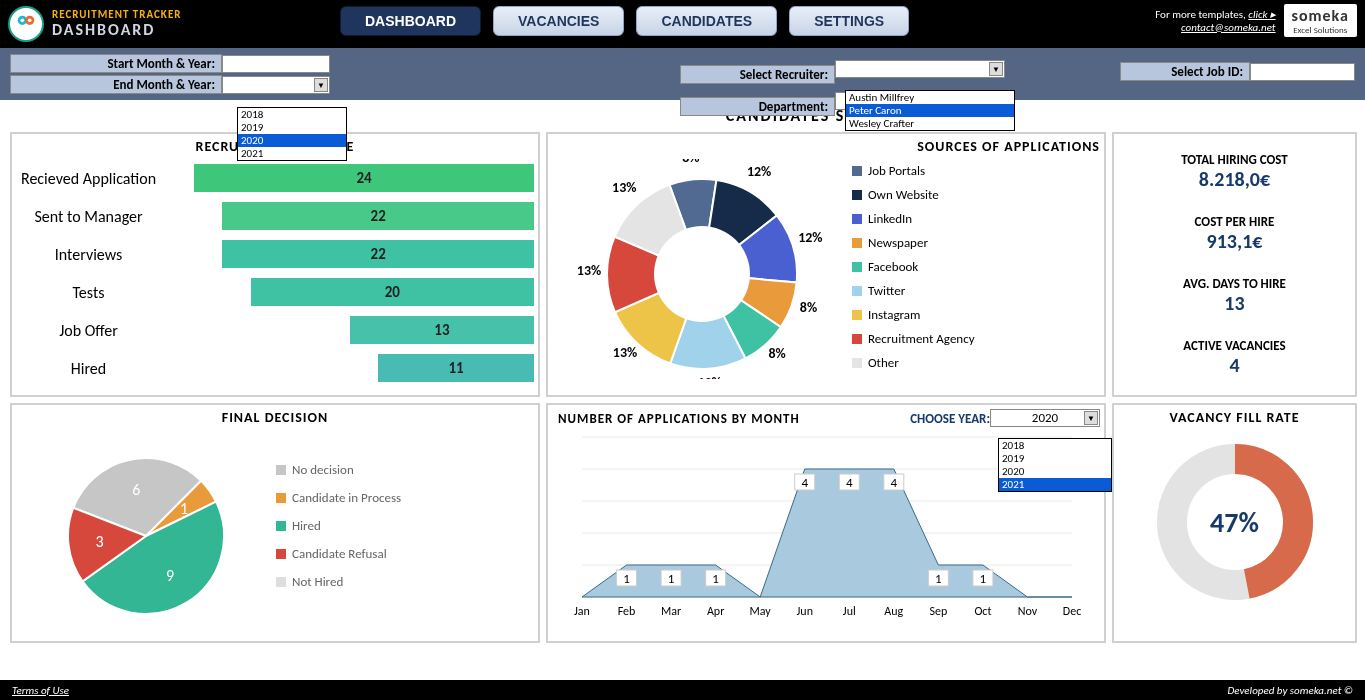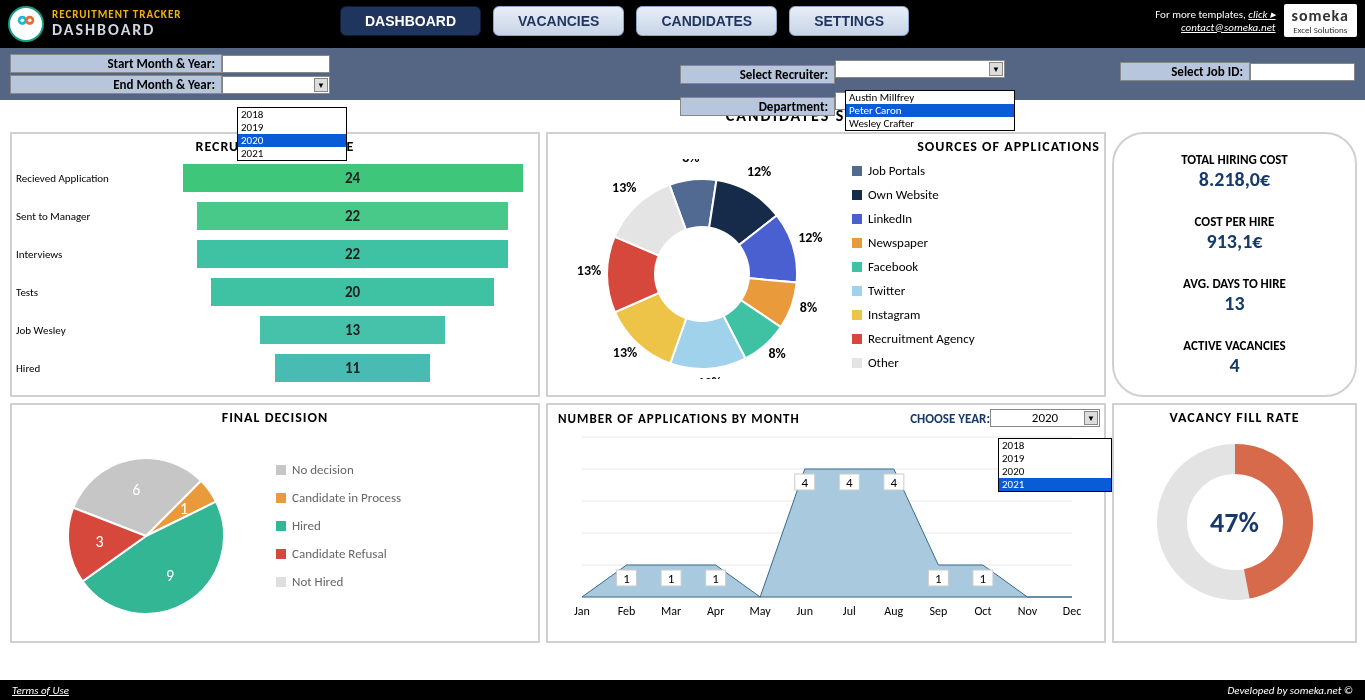--- a/index.html
+++ b/index.html
@@ -45,35 +45,35 @@
 
 .main { background: #fff; padding: 4px 10px; display: grid; grid-template-columns: 530px 560px 245px; grid-template-rows: 22px 265px 240px; gap: 6px; height: 580px; }
 .panel { background: #fff; border: 2px solid #d0d0d0; padding: 4px; position: relative; overflow: hidden; }
 .main-title { grid-column: 2; font-weight: bold; text-align: center; font-size: 16px; letter-spacing: 2px; padding-top: 2px; }
 .vac-title { grid-column: 3; font-weight: bold; text-align: center; font-size: 15px; letter-spacing: 1px; }
 
 
 .pipeline-panel { grid-column: 1; grid-row: 2; }
 .pipeline-title { font-weight: bold; text-align: center; font-size: 14px; letter-spacing: 1px; margin-bottom: 6px; }
 .funnel-row { display: flex; align-items: center; height: 34px; margin-bottom: 4px; }
-.funnel-label { width: 155px; text-align: left; padding-right: 10px; font-size: 11px; }
-.funnel-bar-wrap { flex: 1; display: flex; justify-content: center; }
+.funnel-label { width: 155px; text-align: center; padding-right: 10px; font-size: 16px; }
+.funnel-bar-wrap { flex: 1; display: flex; justify-content: flex-end; }
 .funnel-bar { height: 28px; display: flex; align-items: center; justify-content: center; font-weight: bold; color: #222; font-size: 15px; }
 
 
 .sources-panel { grid-column: 2; grid-row: 2; }
 .sources-title { font-weight: bold; text-align: right; font-size: 14px; letter-spacing: 1px; margin-bottom: 4px; }
 .sources-content { display: flex; }
 .donut-svg { width: 300px; height: 220px; }
 .sources-legend { font-size: 13px; line-height: 24px; }
 .legend-item { display: flex; align-items: center; gap: 6px; }
 .legend-sq { width: 10px; height: 10px; }
 
 
-.vacstats-panel { grid-column: 3; grid-row: 2; display: flex; flex-direction: column; justify-content: space-around; text-align: center; padding: 6px 20px; border-radius: 32px; }
+.vacstats-panel { grid-column: 3; grid-row: 2; display: flex; flex-direction: column; justify-content: space-around; text-align: center; padding: 6px 20px; }
 .stat-label { font-weight: bold; font-size: 13px; }
 .stat-value { font-weight: bold; font-size: 20px; color: #163a6b; }
 
 
 .decision-panel { grid-column: 1; grid-row: 3; }
 .decision-title { font-weight: bold; text-align: center; font-size: 14px; letter-spacing: 1px; }
 .decision-content { display: flex; align-items: center; }
 .pie-svg { width: 260px; height: 200px; }
 .decision-legend { font-size: 13px; line-height: 28px; color: #666; }
 
@@ -200,21 +200,21 @@
             <div class="funnel-bar" style="width:311.66666666666663px;background:#3ec2a3">22</div>
           </div>
         </div>
         <div class="funnel-row">
           <div class="funnel-label">Tests</div>
     <div class="funnel-bar-wrap">
             <div class="funnel-bar" style="width:283.33333333333337px;background:#3ec2a3">20</div>
           </div>
         </div>
         <div class="funnel-row">
-          <div class="funnel-label">Job Wesley</div>
+          <div class="funnel-label">Job Offer</div>
     <div class="funnel-bar-wrap">
             <div class="funnel-bar" style="width:184.16666666666666px;background:#46c1aa">13</div>
           </div>
         </div>
         <div class="funnel-row">
           <div class="funnel-label">Hired</div>
     <div class="funnel-bar-wrap">
             <div class="funnel-bar" style="width:155.83333333333331px;background:#48bcb3">11</div>
           </div>
         </div>

